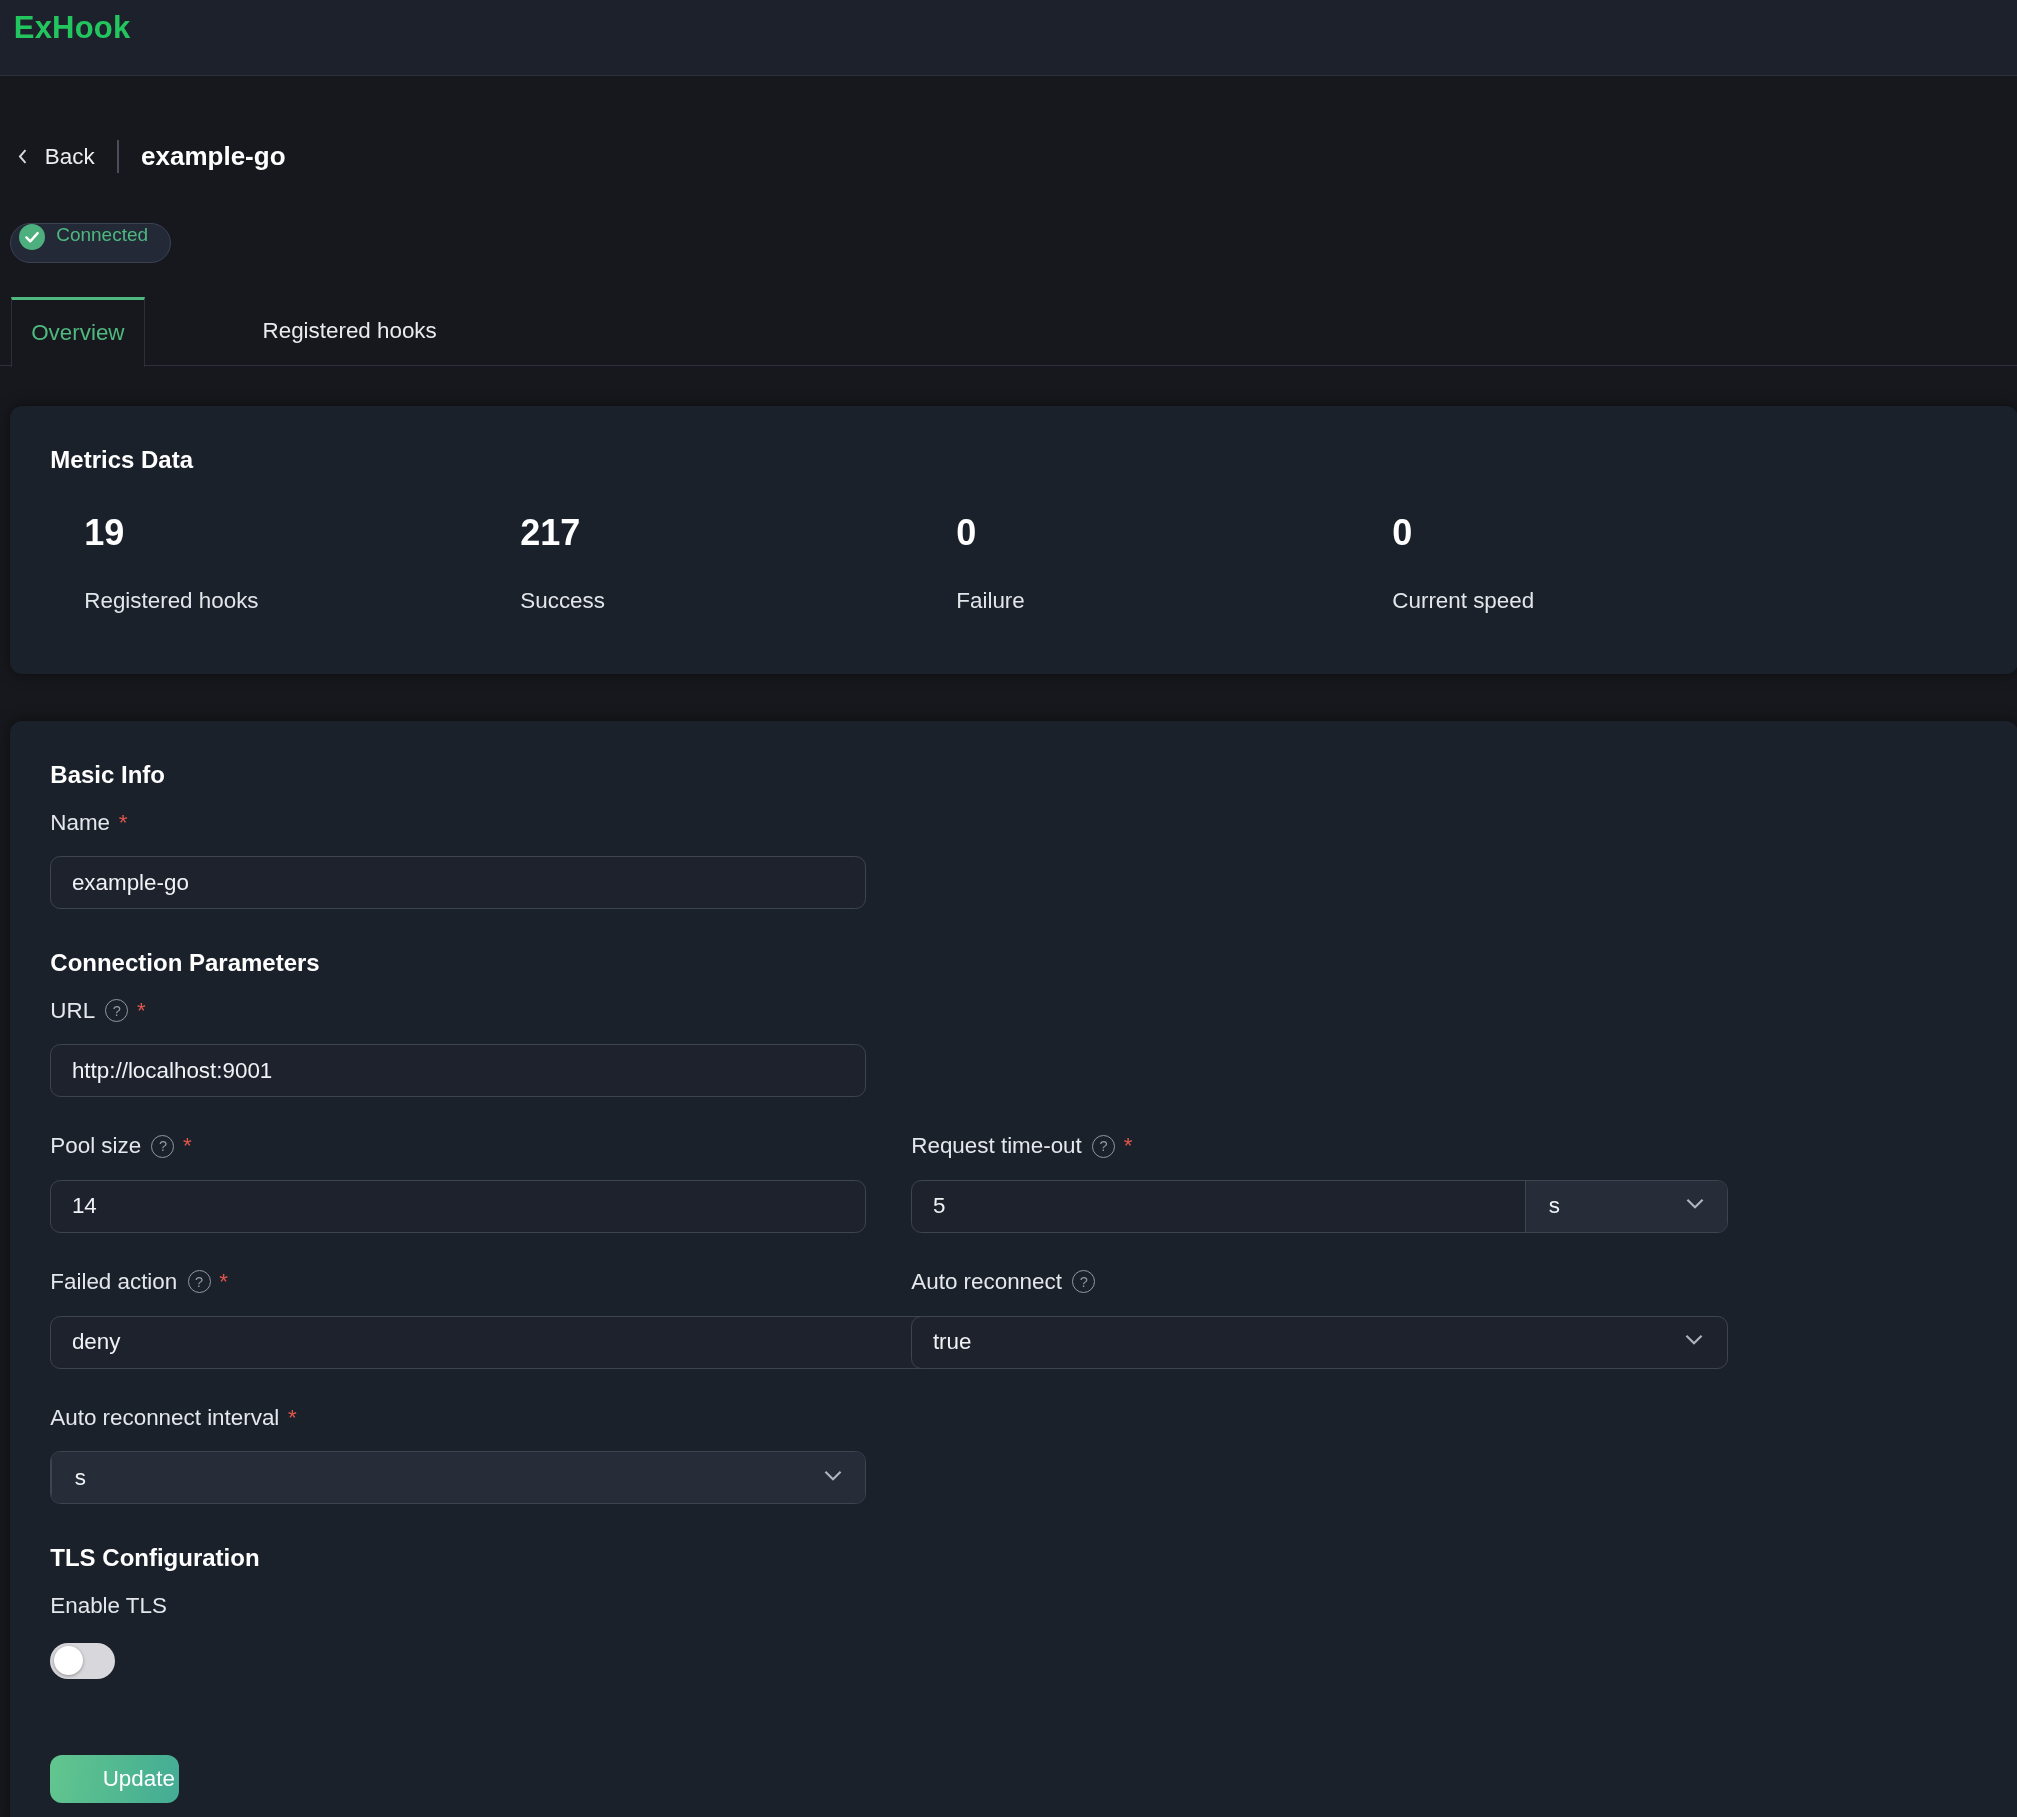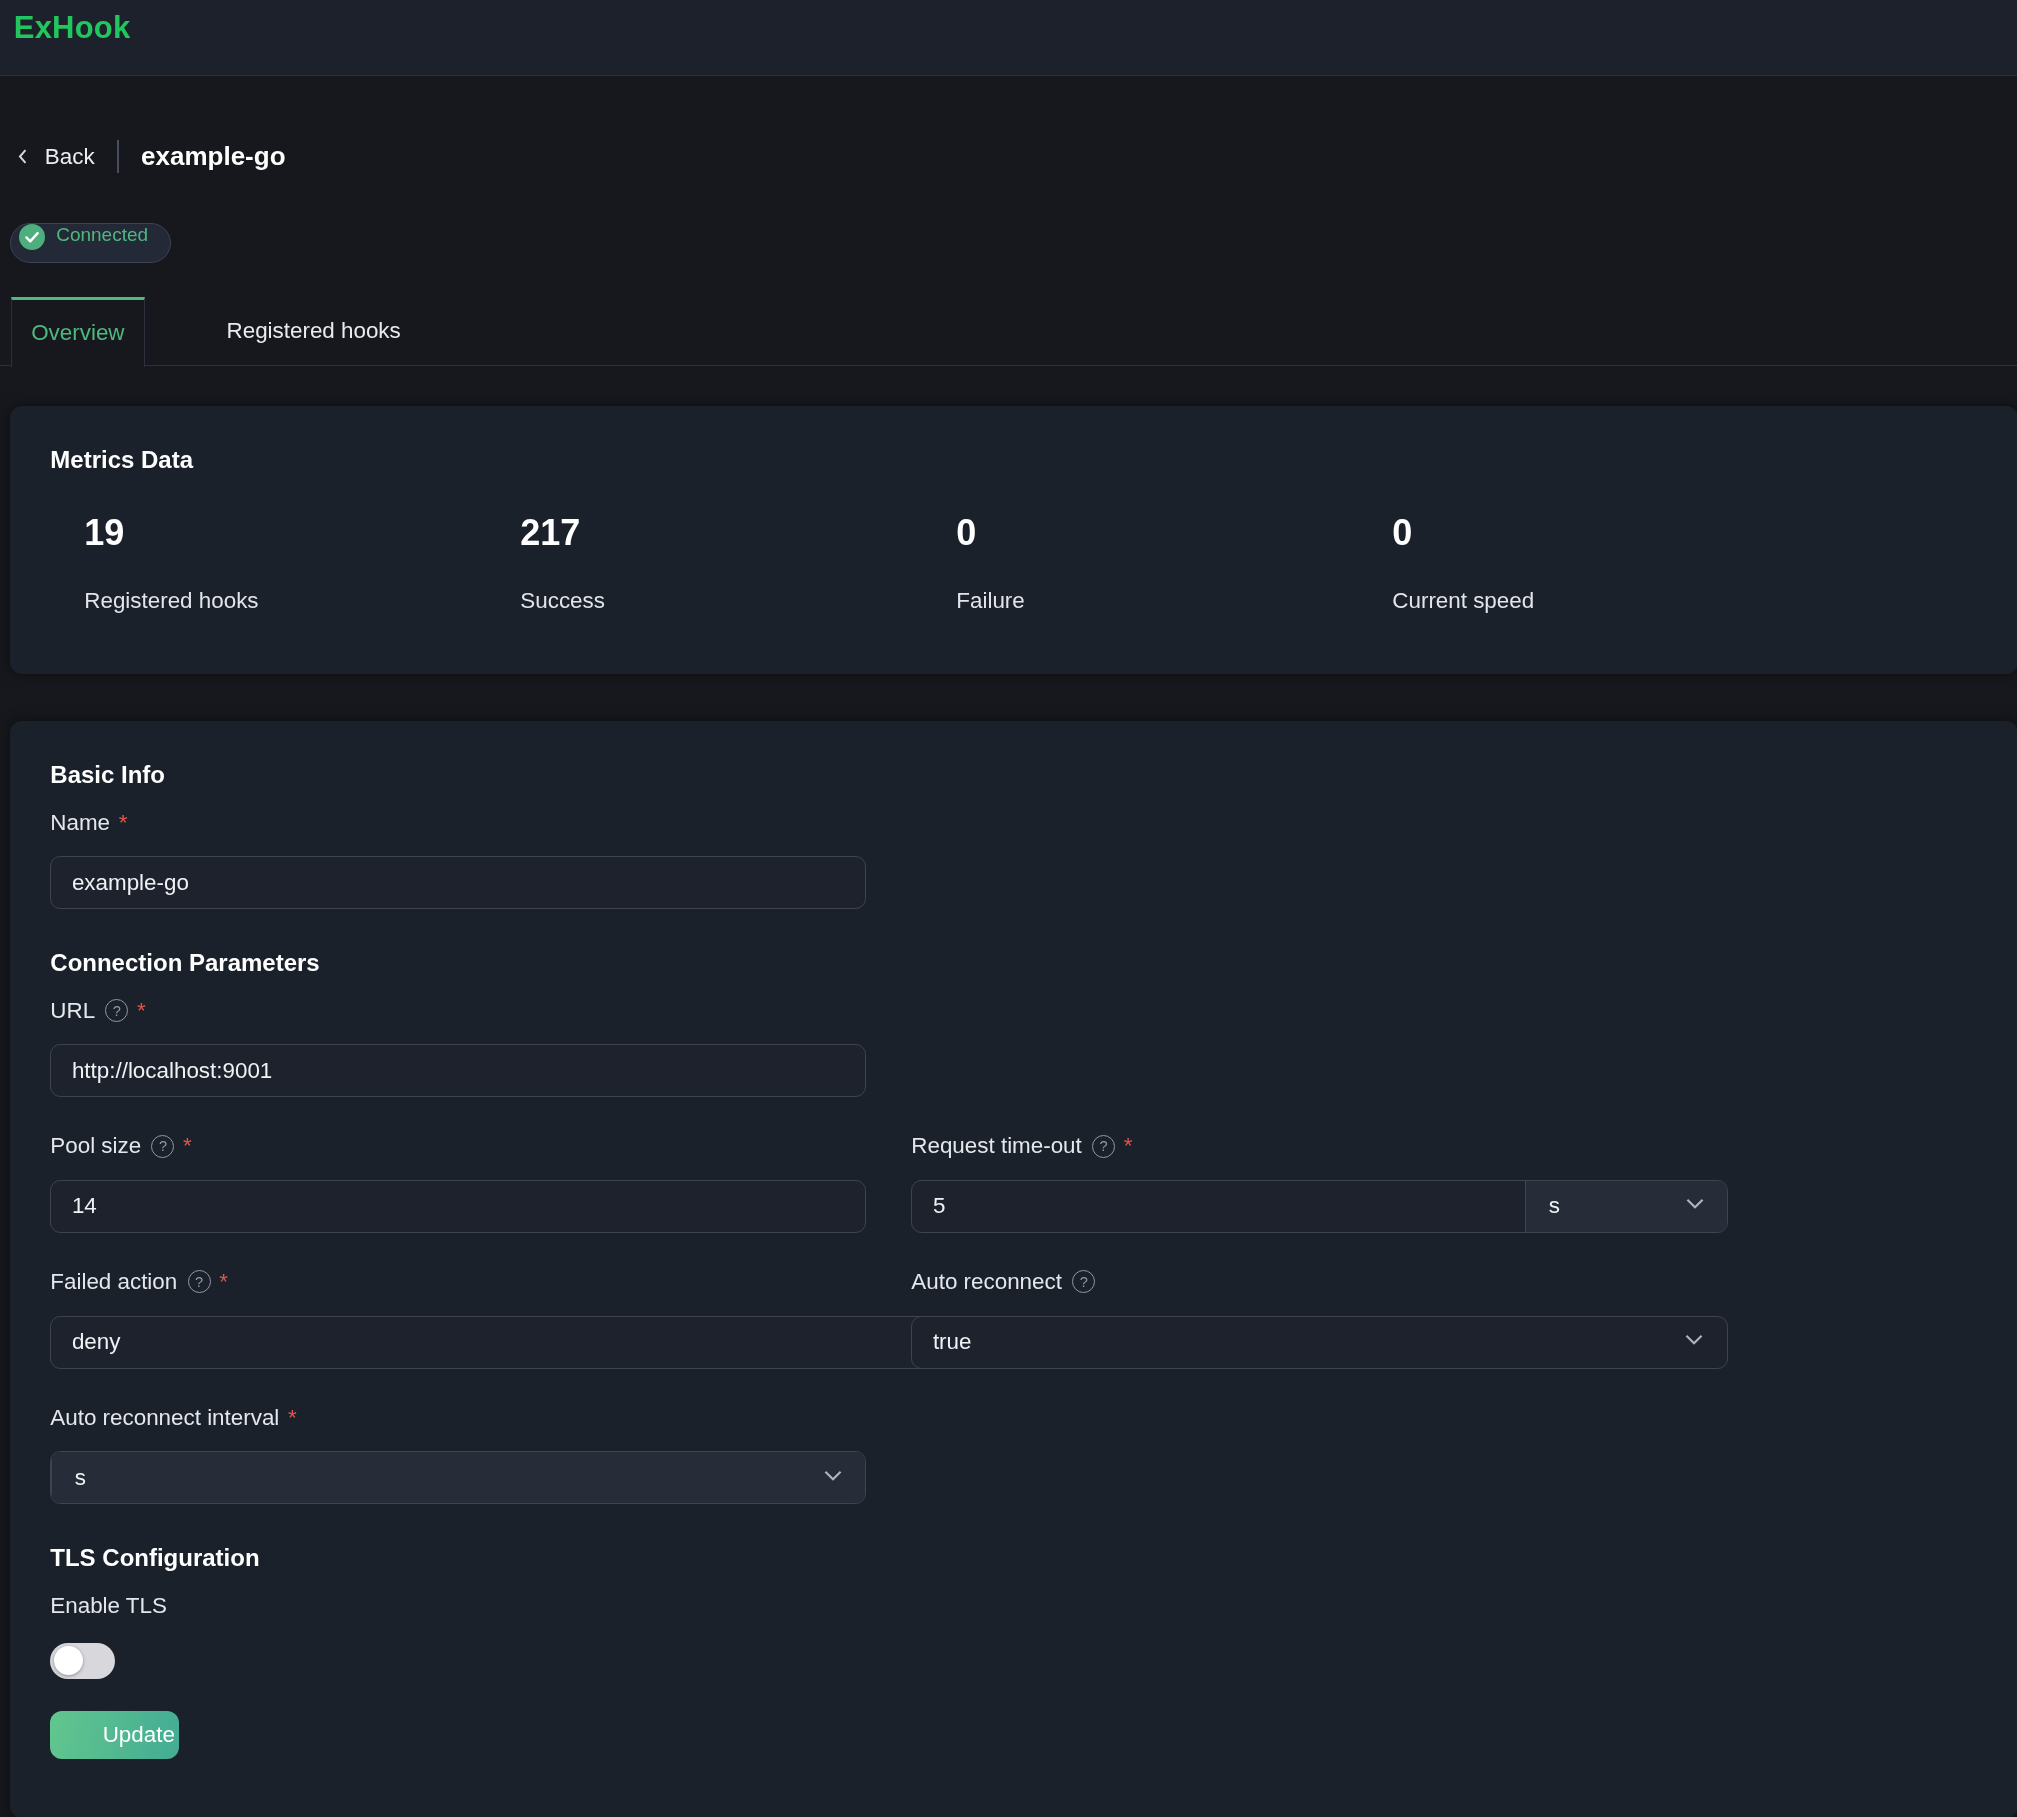--- a/index.html
+++ b/index.html
@@ -33,20 +33,21 @@
     height:40px; padding:0 22.4px 0 7.7px; border-radius:20px;
     background:#232936; border:0.9px solid #3b4252;
   }
   .badge .check-circle { width:26px; height:26px; margin-right:11.2px; }
   .badge .badge-label { font-size:19px; color:#4eb87f; }
 
   
   .tabs {
     margin-top:34px; display:flex; align-items:stretch; height:69px;
     border-bottom:1.7px solid #2b313c;
+    gap:36px;
   }
   .tab {
     display:flex; align-items:center; justify-content:center;
     font-size:22.4px; cursor:pointer;
   }
   .tab.active {
     margin-left:11.2px; padding:0 19px;
     border-top:3.4px solid #4eb87f; border-left:0.9px solid #2b313c; border-right:0.9px solid #2b313c;
     background:#17181d; color:#4eb87f; margin-bottom:-1.7px;
   }
@@ -116,21 +117,21 @@
     margin:24px 0 0 0; width:65px; height:36px; border-radius:18px;
     background:#d8d8dc; position:relative; cursor:pointer;
   }
   .toggle .knob {
     position:absolute; left:3.4px; top:3.4px; width:29px; height:29px;
     border-radius:50%; background:#ffffff; box-shadow:0 0.9px 3.4px rgba(0,0,0,.35);
   }
 
   
   .update-btn {
-    margin-top:32px; width:129px; height:48px; border:none; border-radius:12px;
+    margin-top:76px; width:129px; height:48px; border:none; border-radius:12px;
     background:linear-gradient(100deg,#62c68e 0%,#43ac94 100%);
     color:#ffffff; font-size:22.4px; font-family:"Liberation Sans", sans-serif;
     cursor:pointer;
     padding-left:48px;
   }
   .tls-label { font-size:22.4px; color:#e4e7ec; margin-top:3.4px; }
 </style>
 </head>
 <body>
 

